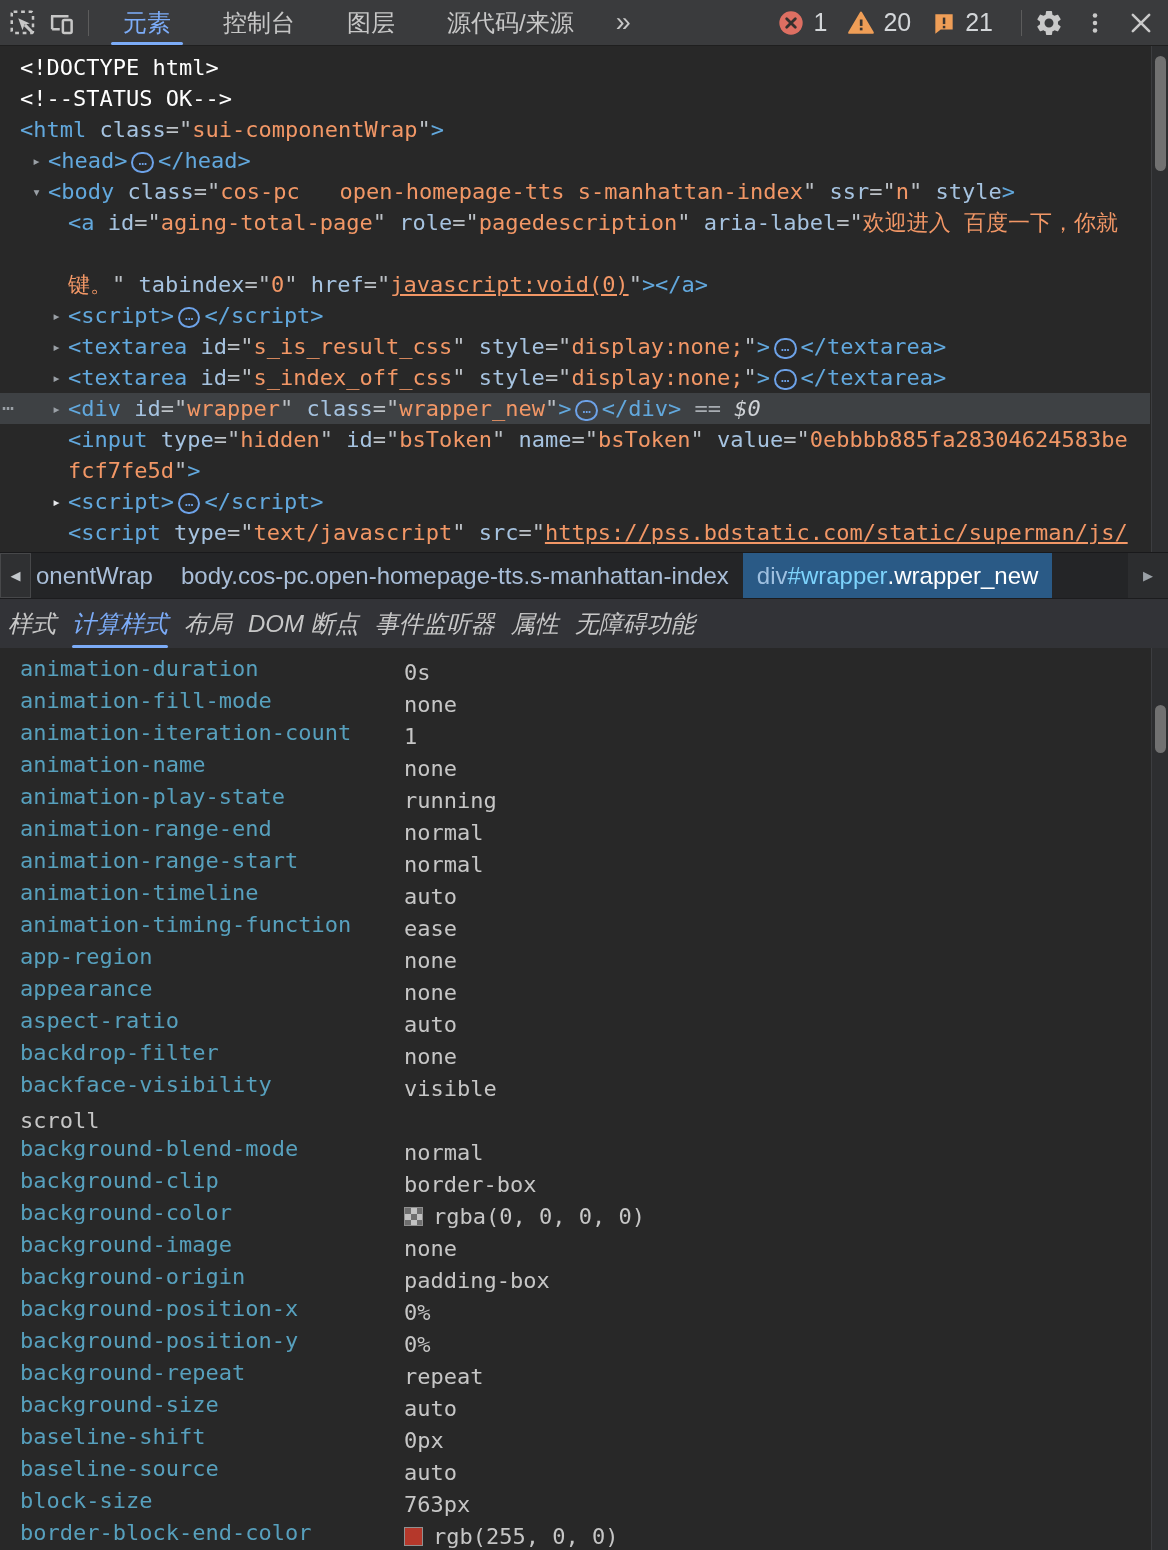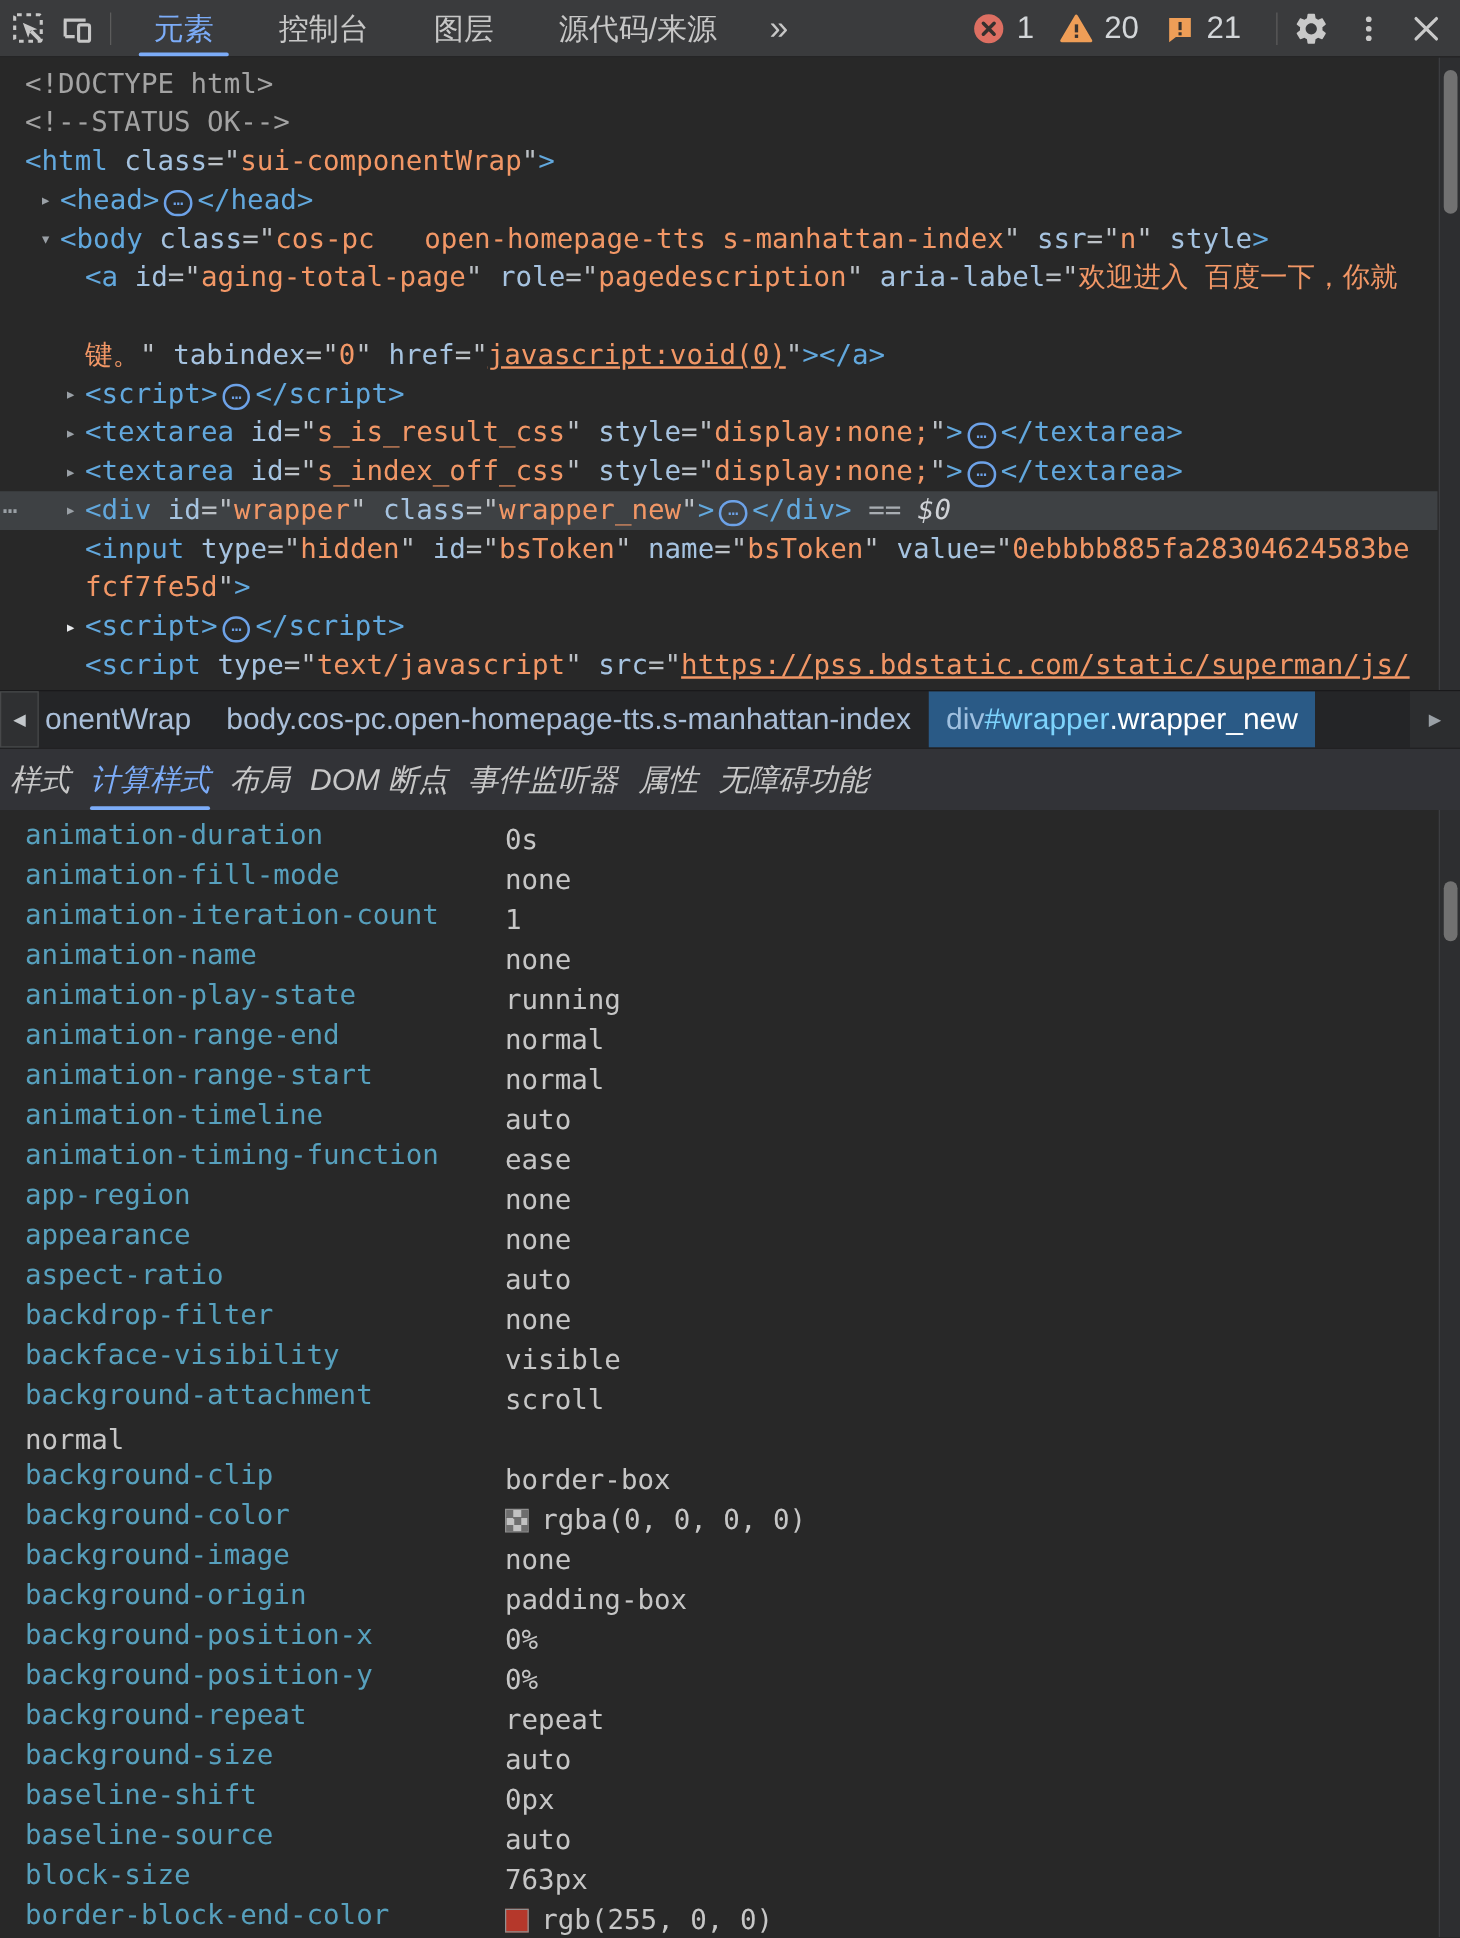--- a/index.html
+++ b/index.html
@@ -29,21 +29,21 @@
     position:relative; height:506px; background:#282828; overflow:hidden;
     font-family:"DejaVu Sans Mono", monospace; font-size:22px;
     padding-top:6px;
   }
   .line { height:31px; line-height:31px; white-space:pre; position:relative; width:calc(100% - 18px); }
   .line.sel { background:#3e4144; }
   .adorner { position:absolute; left:2px; top:0; color:#9aa0a6; font-size:20px; }
   .sp { display:inline-block; height:1px; }
   .arrow { display:inline-block; width:16px; color:#9aa0a6; font-size:15px; vertical-align:2px; }
   .arrow.bright { color:#e8eaed; }
-  .tk-comm { color:#a3a3a3; }
+  .tk-comm { color:#ffffff; }
   .tk-tag  { color:#62a8dd; }
   .tk-attr { color:#a6c3e0; }
   .tk-punct{ color:#bcc1c6; }
   .tk-str  { color:#f29766; }
   .tk-link { color:#f29766; text-decoration:underline; }
   .tk-eq   { color:#a8adb2; font-style:italic; }
   .tk-dollar { color:#cfd2d6; font-style:italic; }
   .pill {
     display:inline-block; border:2px solid #6da2e8; color:#6da2e8;
     border-radius:11px; font-size:14px; line-height:13px; padding:0px 5px 4px;
@@ -316,26 +316,26 @@
             <span>none</span>
           </span>
         </div>
         <div class="prop-row">
           <span class="prop-name">backface-visibility</span>
           <span class="prop-value">
             <span>visible</span>
           </span>
         </div>
         <div class="prop-row">
-          <span class="prop-name">background-attachment</span>
           <span class="prop-value">
             <span>scroll</span>
           </span>
         </div>
         <div class="prop-row">
+          <span class="prop-name">background-blend-mode</span>
           <span class="prop-value">
             <span>normal</span>
           </span>
         </div>
         <div class="prop-row">
           <span class="prop-name">background-clip</span>
           <span class="prop-value">
             <span>border-box</span>
           </span>
         </div>

